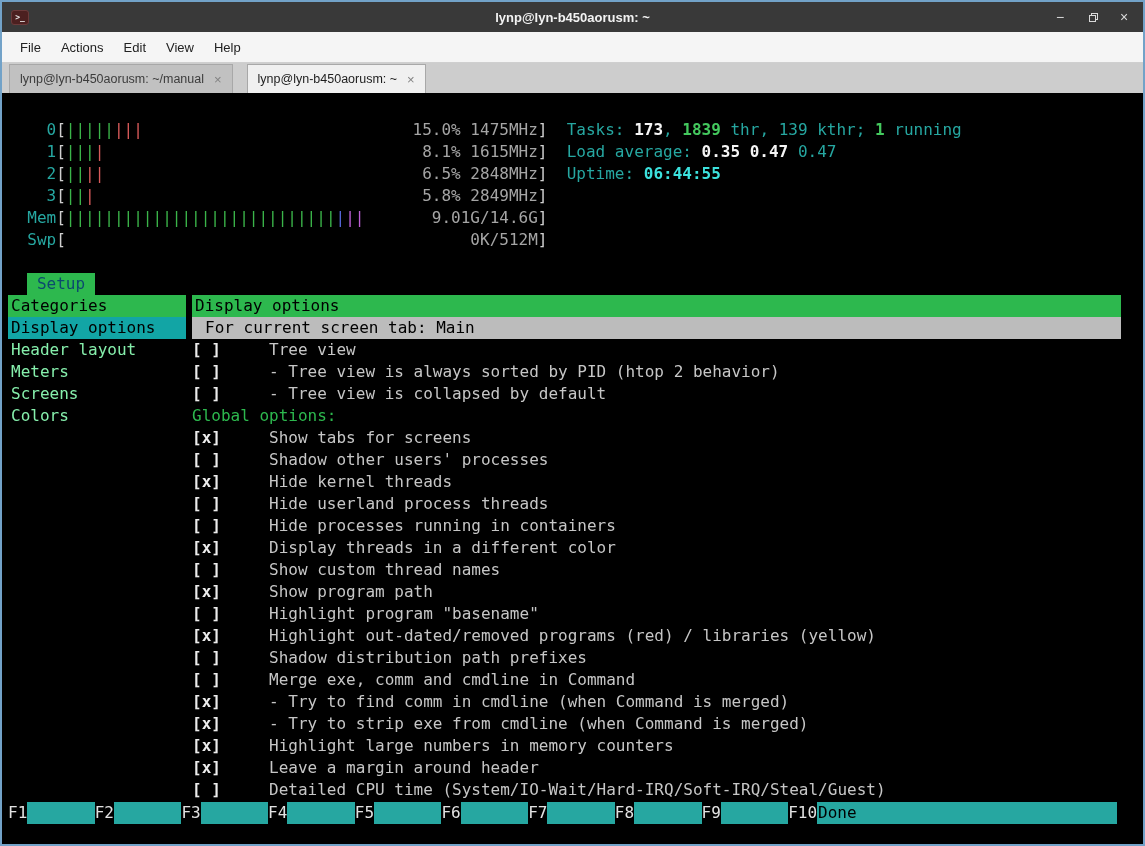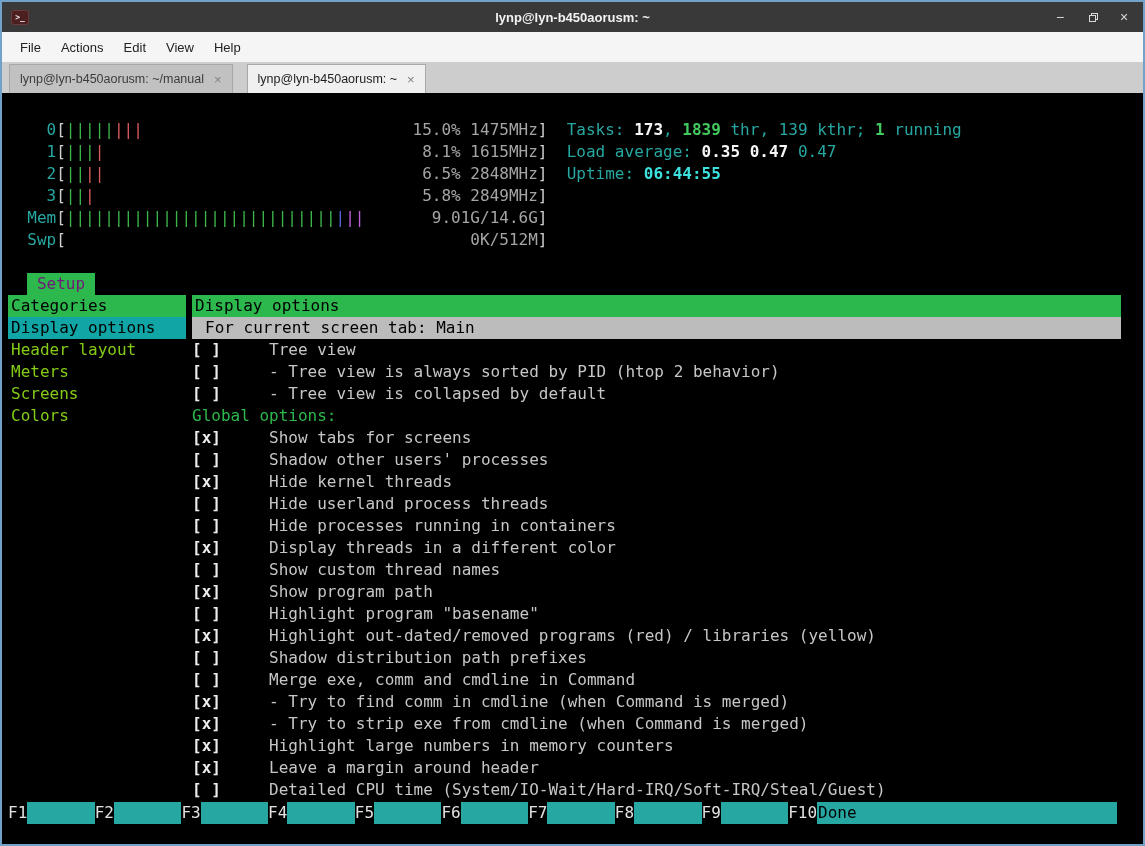--- a/index.html
+++ b/index.html
@@ -58,26 +58,26 @@
   .mlab{display:inline-block;width:3ch;text-align:right;color:var(--cyan);white-space:pre;}
   .mbody{display:inline-flex;width:49ch;justify-content:space-between;overflow:hidden;}
   .bars{white-space:pre;}
   .bar-g{color:#3bb54a;}
   .bar-r{color:var(--red);}
   .bar-b{color:var(--blue);}
   .bar-m{color:var(--mag);}
   .mval{color:#a5a5a5;}
   .spacer{height:22px;flex:0 0 auto;}
   
-  .setup-tag{display:inline-block;background:var(--green);color:#701a75;padding:0 1ch;margin-left:2ch;height:22px;}
+  .setup-tag{display:inline-block;background:var(--green);color:#0c4a6e;padding:0 1ch;margin-left:2ch;height:22px;}
   .setup-line{height:22px;flex:0 0 auto;}
   .panels{display:flex;margin-right:16px;flex:0 0 auto;}
   .cats{width:178px;flex:0 0 auto;}
   .cat-header{background:var(--green);color:#000;height:22px;padding-left:3px;white-space:pre;}
-  .cat-item{color:#84cc16;height:22px;padding-left:3px;white-space:pre;}
+  .cat-item{color:#86efac;height:22px;padding-left:3px;white-space:pre;}
   .cat-item.selected{background:var(--selcyan);color:#000;}
   .opts{flex:1;margin-left:6px;min-width:0;}
   .opt-header{background:var(--green);color:#000;height:22px;padding-left:3px;white-space:pre;}
   .opt-sub{background:var(--silver);color:#000;height:22px;padding-left:13px;white-space:pre;}
   .opt-row{display:flex;height:22px;}
   .box{flex:0 0 auto;width:3ch;color:#ececec;white-space:pre;font-weight:bold;}
   .olbl{margin-left:5ch;color:#c6c6c6;white-space:pre;}
   .opt-section{height:22px;color:var(--green);font-weight:normal;white-space:pre;}
   
   .fnbar{margin-top:auto;display:flex;height:22px;margin-bottom:20px;margin-right:20px;flex:0 0 auto;}

